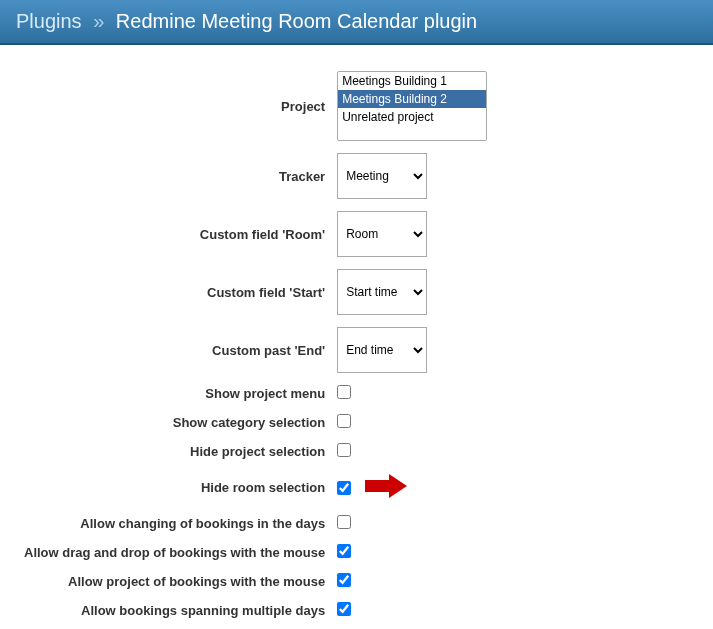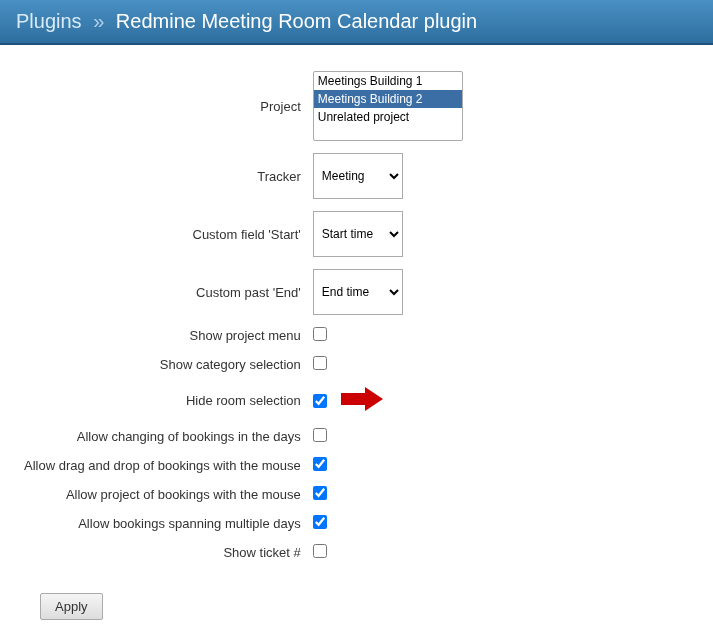--- a/index.html
+++ b/index.html
@@ -38,21 +38,21 @@
     .settings-table {
       width: 100%;
       border-collapse: collapse;
     }
     .settings-table tr td {
       padding: 6px 4px;
       vertical-align: middle;
     }
     .settings-table tr td:first-child {
       text-align: right;
-      font-weight: normal;
+      font-weight: bold;
       padding-right: 8px;
       white-space: nowrap;
       color: #333;
       width: 280px;
     }
     .settings-table tr td:last-child {
       text-align: left;
     }
 
     
@@ -140,20 +140,28 @@
 
       <tr>
         <td>Tracker</td>
         <td>
           <select class="dropdown">
             <option>Meeting</option>
           </select>
         </td>
       </tr>
 
+      <tr>
+        <td>Custom field 'Room'</td>
+        <td>
+          <select class="dropdown">
+            <option>Room</option>
+          </select>
+        </td>
+      </tr>
 
       <tr>
         <td>Custom field 'Start'</td>
         <td>
           <select class="dropdown">
             <option>Start time</option>
           </select>
         </td>
       </tr>
 
@@ -174,20 +182,26 @@
         </td>
       </tr>
 
       <tr>
         <td>Show category selection</td>
         <td>
           <input type="checkbox" style="">
         </td>
       </tr>
 
+      <tr>
+        <td>Hide project selection</td>
+        <td>
+          <input type="checkbox" style="">
+        </td>
+      </tr>
 
       <tr>
         <td>Hide room selection</td>
         <td>
           <div class="checkbox-cell">
             <input type="checkbox" checked="" style="">
 
             <span class="red-arrow">
               <svg width="48" height="28" viewBox="0 0 48 28">
                 <polygon points="4,8 28,8 28,2 46,14 28,26 28,20 4,20" fill="#cc0000"></polygon>

